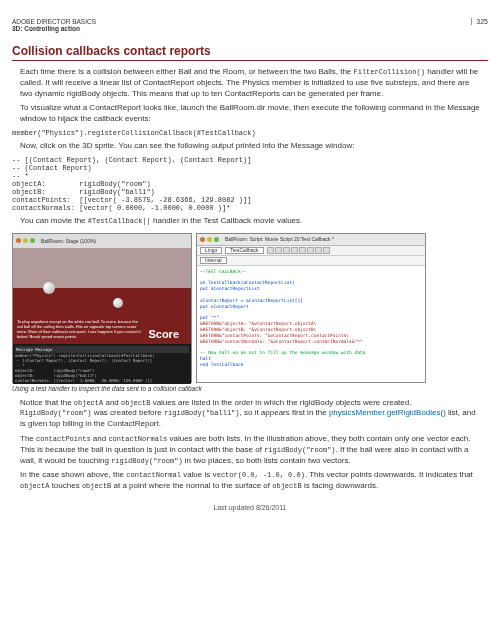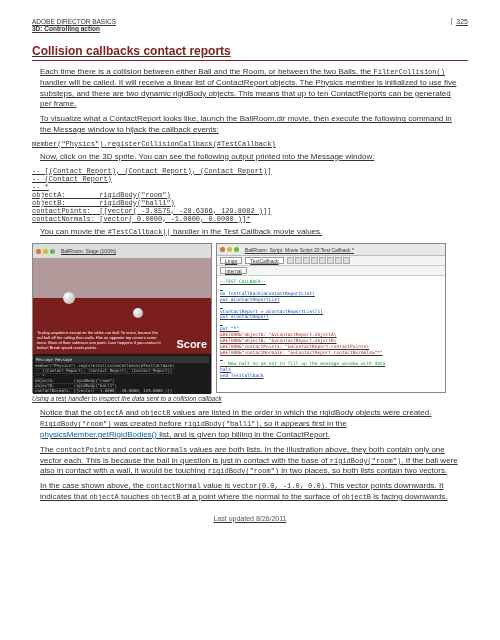--- a/index.html
+++ b/index.html
@@ -1,38 +1,38 @@
 <!DOCTYPE html>
 <html><head>
 <meta charset="utf-8">
 <style>
   * { margin: 0; padding: 0; box-sizing: border-box; }
   body { font-family: Arial, sans-serif; font-size: 8px; background: #fff; width: 500px; color: #333; }
-  .page { padding: 18px 32px; text-decoration: underline; }
+  .page { padding: 18px 12px; }
   .header-row { display: flex; justify-content: space-between; align-items: flex-start; border-bottom: none; margin-bottom: 2px; }
   .header-left { font-size: 6.5px; }
   .header-title { font-weight: normal; }
   .header-sub { font-weight: bold; }
   .page-num { font-size: 7px; border-left: 1px solid #999; padding-left: 4px; }
   h2 { color: #802020; font-size: 12px; font-weight: bold; margin: 12px 0 6px 0; border-bottom: 1px solid #802020; padding-bottom: 2px; }
   p { margin: 4px 8px; line-height: 1.35; }
   .code, code { font-family: "Courier New", monospace; font-size: 7px; }
   pre { font-family: "Courier New", monospace; font-size: 7px; margin: 4px 0; white-space: pre-wrap; display: block; }
   .blue { color: #0066aa; }
   .screenshots { display: flex; gap: 4px; margin: 6px 0 2px 0; }
   .shot { border: 1px solid #888; background: #eee; position: relative; font-size: 5px; }
   .shot-left { width: 180px; height: 150px; background: linear-gradient(#8a6d6d 0%, #8a6d6d 40%, #6b1a1a 40%, #6b1a1a 100%); }
   .shot-left .topbar { background: #ddd; height: 14px; display: flex; align-items: center; padding: 0 3px; gap: 2px; }
   .shot-left .dot { width: 5px; height: 5px; border-radius: 50%; background: #c73; }
   .shot-left .scene { height: 96px; position: relative; }
   .shot-left .wall-top { position:absolute; left:0; right:0; top:0; height:40px; background:#b39a9a; }
   .shot-left .floor { position:absolute; left:0; right:0; top:40px; bottom:0; background:#7a1e1e; }
   .shot-left .ball { position:absolute; width:12px; height:12px; border-radius:50%; background:radial-gradient(circle at 30% 30%, #fff, #aaa); top:34px; left:30px;}
   .shot-left .ball2 { left:100px; top:50px; width:10px; height:10px;}
-  .shot-left .score { position:absolute; right:4px; bottom:4px; color:#fff; font-size:11px; font-weight:bold;margin-left:24px;}
+  .shot-left .score { position:absolute; right:12px; bottom:4px; color:#fff; font-size:11px; font-weight:bold;margin-left:24px;}
   .shot-left .hint { position:absolute; left:4px; bottom:4px; right:50px; color:#fff; font-size:4px; line-height:1.2;}
   .shot-left .msgpanel { height:40px; background:#1a1a1a; color:#bbb; font-family:monospace; font-size:4px; padding:2px; overflow:hidden;}
   .shot-right { width: 230px; height: 150px; background:#fff; display:flex; flex-direction:column; }
   .shot-right .tb { background:#e8e8e8; height:12px; display:flex; align-items:center; padding:0 3px; gap:2px; border-bottom:1px solid #bbb; font-size:5px; }
   .shot-right .tb2 { background:#f4f4f4; height:10px; display:flex; align-items:center; padding:0 3px; gap:3px; border-bottom:1px solid #ccc; font-size:5px;}
   .shot-right .sel { border:1px solid #999; background:#fff; padding:0 4px; height:7px; display:inline-flex; align-items:center; }
   .shot-right .icons { display:flex; gap:1px; }
   .shot-right .ic { width:7px; height:7px; background:#ddd; border:1px solid #aaa; }
   .shot-right .codearea { flex:1; background:#fff; color:#000; font-family:monospace; font-size:4.5px; padding:3px; line-height:1.3; }
   .shot-right .codearea .g { color:#009933; }

